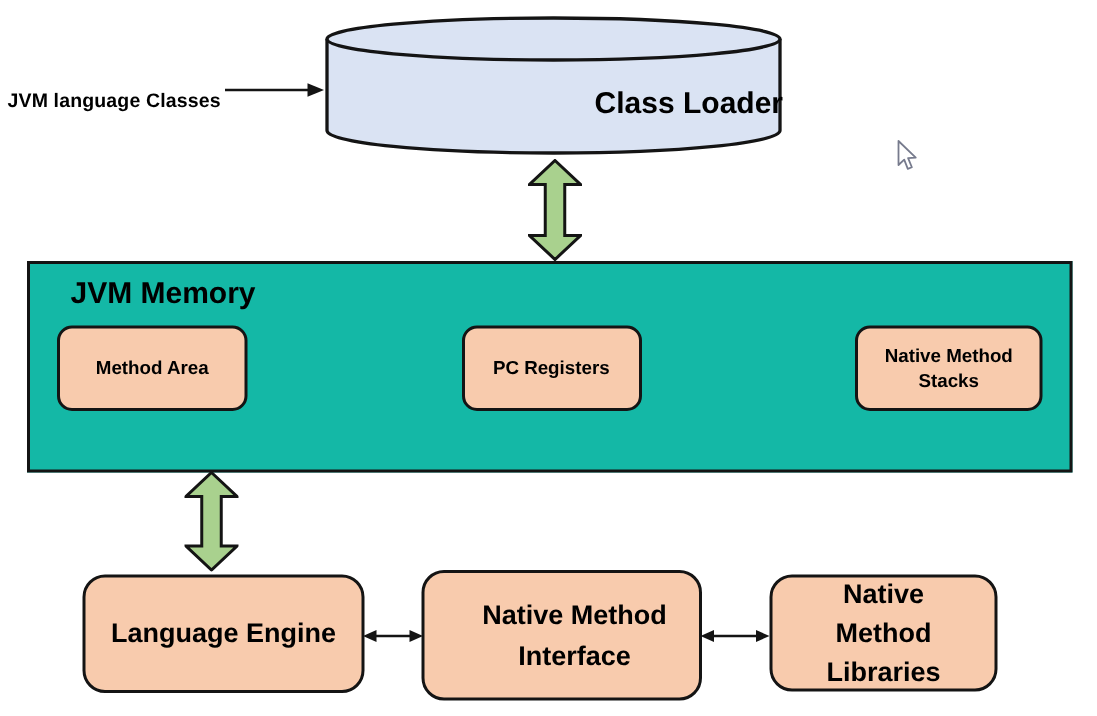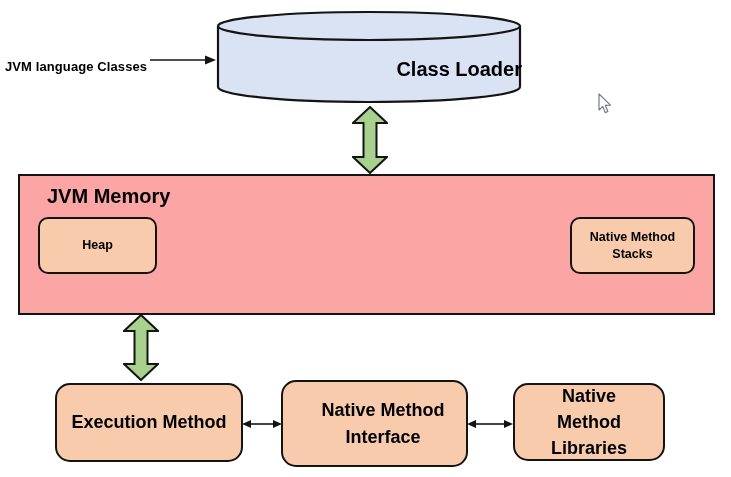--- a/index.html
+++ b/index.html
@@ -20,21 +20,21 @@
   
   .cylinder-wrap{left:216px;top:10px;width:306px;height:95px;}
   .cylinder-label{
     left:216px;top:58px;width:306px;text-align:right;
     font-size:20px;font-weight:bold;
   }
 
   
   .memory-box{
     left:18px;top:174px;width:697px;height:141px;
-    background:#fca5a5;border:2px solid #141414;
+    background:#14b8a6;border:2px solid #141414;
     box-sizing:border-box;
   }
   .memory-title{
     position:absolute;left:27px;top:9px;
     font-size:20px;font-weight:bold;
   }
   .memory-row{
     position:absolute;left:0;top:41px;width:100%;
     display:flex;justify-content:space-between;
     padding:0 18px;box-sizing:border-box;
@@ -83,30 +83,31 @@
 </svg>
 <div class="abs cylinder-label">Class Loader</div>
 
 <svg class="abs green-arrow-upper" width="36" height="68" viewBox="0 0 36 68">
   <polygon points="18,1 35,17 24.5,17 24.5,51 35,51 18,67 1,51 11.5,51 11.5,17 1,17" fill="#a9d18e" stroke="#141414" stroke-width="2"></polygon>
 </svg>
 
 <div class="abs memory-box">
   <div class="memory-title">JVM Memory</div>
   <div class="memory-row">
-    <div class="mem-comp w2">Heap</div>
+    <div class="mem-comp w1">Method Area</div>
+    <div class="mem-comp w4">PC Registers</div>
     <div class="mem-comp w5">Native Method Stacks</div>
   </div>
 </div>
 
 <svg class="abs green-arrow-lower" width="36" height="67" viewBox="0 0 36 67">
   <polygon points="18,1 35,17 24.5,17 24.5,50 35,50 18,66 1,50 11.5,50 11.5,17 1,17" fill="#a9d18e" stroke="#141414" stroke-width="2"></polygon>
 </svg>
 
-<div class="abs bottom-box exec">Execution Method</div>
+<div class="abs bottom-box exec">Language Engine</div>
 
 <svg class="abs harrow1" width="42" height="14" viewBox="0 0 42 14">
   <line x1="8" y1="7" x2="34" y2="7" stroke="#141414" stroke-width="1.6"></line>
   <polygon points="1,7 10,3 10,11" fill="#141414"></polygon>
   <polygon points="41,7 32,3 32,11" fill="#141414"></polygon>
 </svg>
 
 <div class="abs bottom-box nmi">Native Method Interface</div>
 
 <svg class="abs harrow2" width="48" height="14" viewBox="0 0 48 14">

